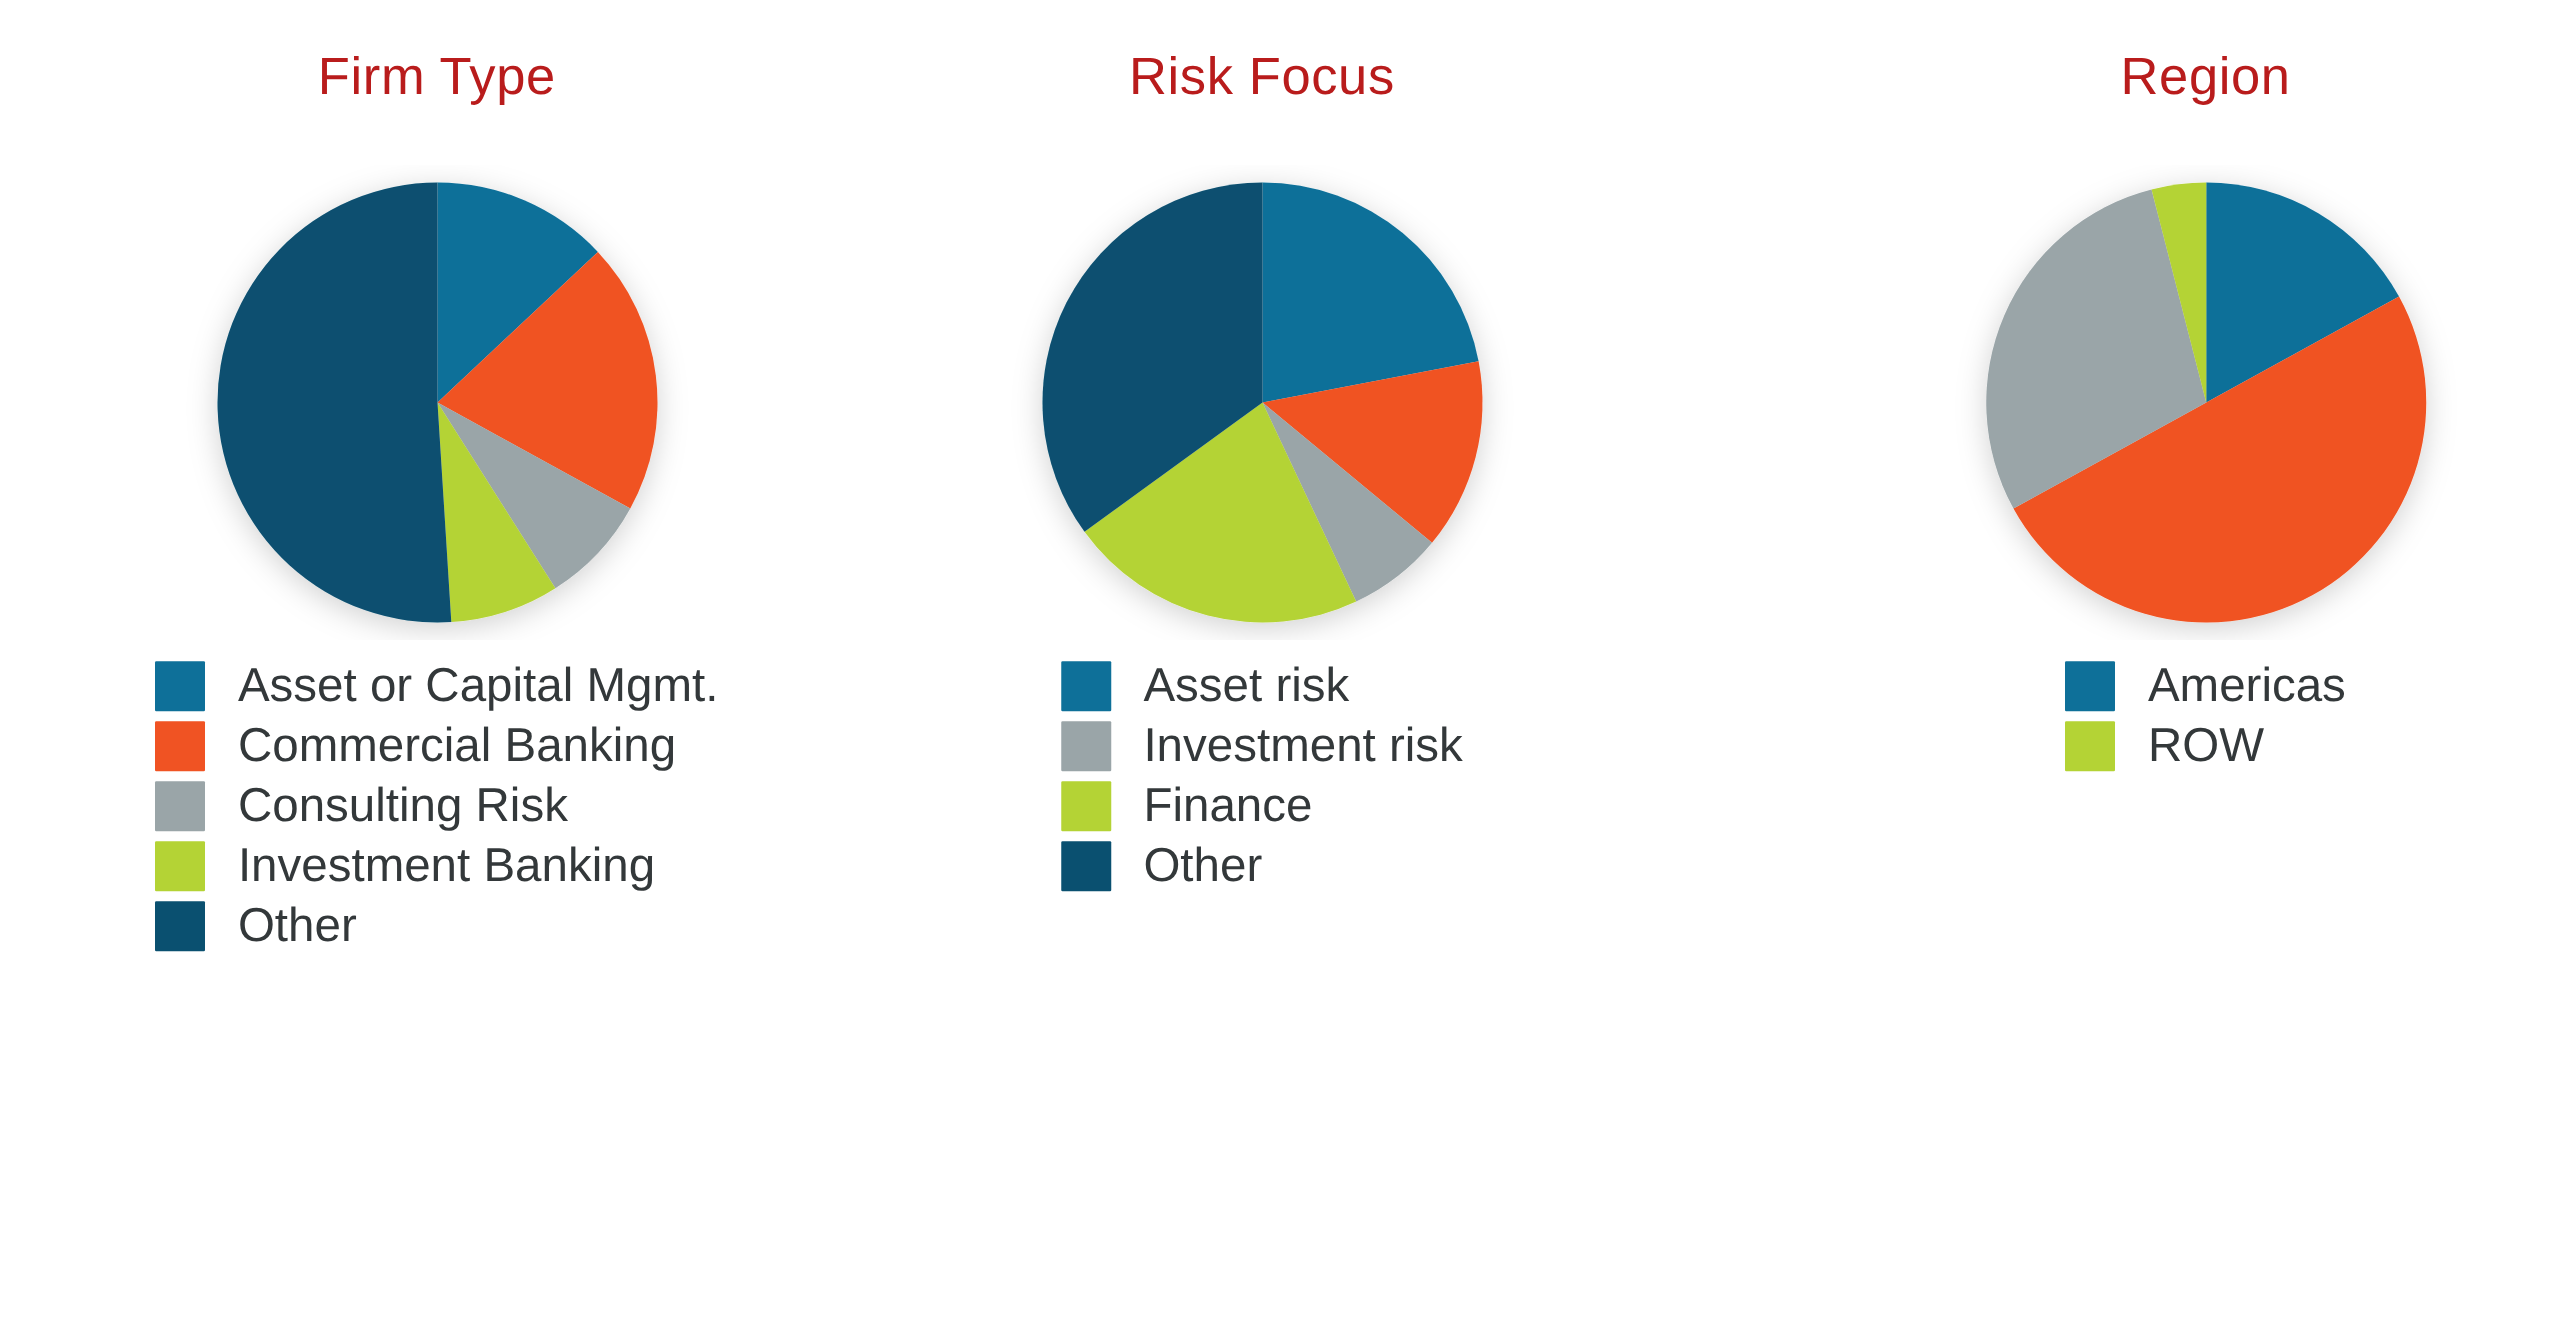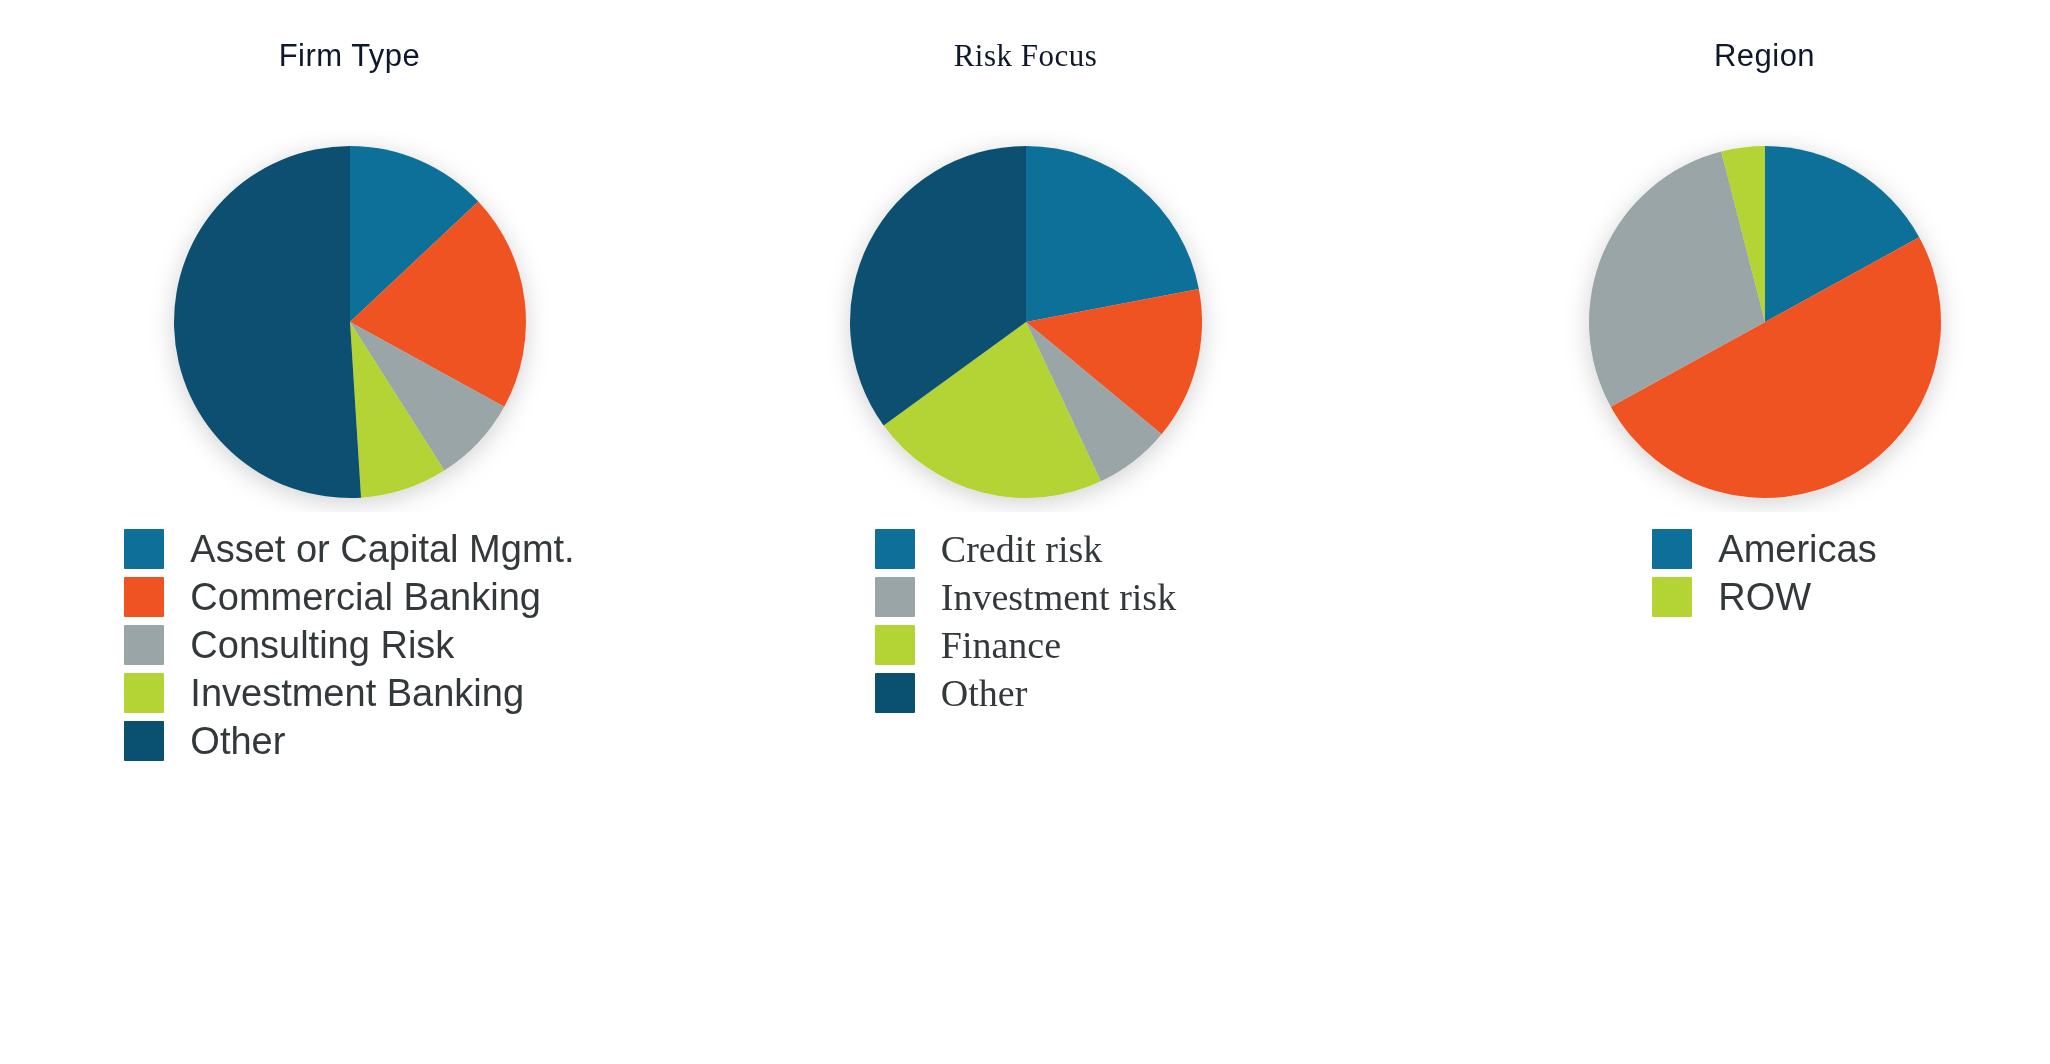--- a/index.html
+++ b/index.html
@@ -20,32 +20,32 @@
     height: 1064px;
     background: #ffffff;
   }
   .panel {
     position: absolute;
     top: 0;
     width: 683px;
     height: 1064px;
   }
   .panel-1 { left: 8px; }
-  .panel-2 { left: 684px; font-family: Liberation Serif, serif; }
+  .panel-2 { left: 668px; }
   .panel-3 { left: 1423px; }
 
   .panel-title {
     position: absolute;
     top: 40px;
     left: 0;
     width: 683px;
     text-align: center;
-    font-size: 31px;
+    font-size: 42px;
     font-weight: 300;
-    color: #0f172a;
+    color: #b91c1c;
     letter-spacing: 0.5px;
     line-height: 1;
     white-space: nowrap;
   }
 
   .pie-wrap {
     position: absolute;
     top: 132px;
     left: 0;
     width: 683px;
@@ -167,21 +167,21 @@
             </path>
             <path d="M 220 190 L 77.61300899000926 293.4502044034753 A 176 176 0 0 1 219.99999999999997 14 Z" fill="#0A5070">
               <title>Other: 35%</title>
             </path>
           </g>
         </svg>
     </div>
     <div class="legend legend-center">
       <div class="legend-inner" id="legend-1"><div class="legend-row">
             <span class="legend-swatch" style="background: rgb(14, 112, 153);"></span>
-            <span class="legend-label">Credit risk</span>
+            <span class="legend-label">Asset risk</span>
           </div><div class="legend-row">
             <span class="legend-swatch" style="background: rgb(154, 165, 168);"></span>
             <span class="legend-label">Investment risk</span>
           </div><div class="legend-row">
             <span class="legend-swatch" style="background: rgb(180, 211, 53);"></span>
             <span class="legend-label">Finance</span>
           </div><div class="legend-row">
             <span class="legend-swatch" style="background: rgb(10, 80, 112);"></span>
             <span class="legend-label">Other</span>
           </div></div>

